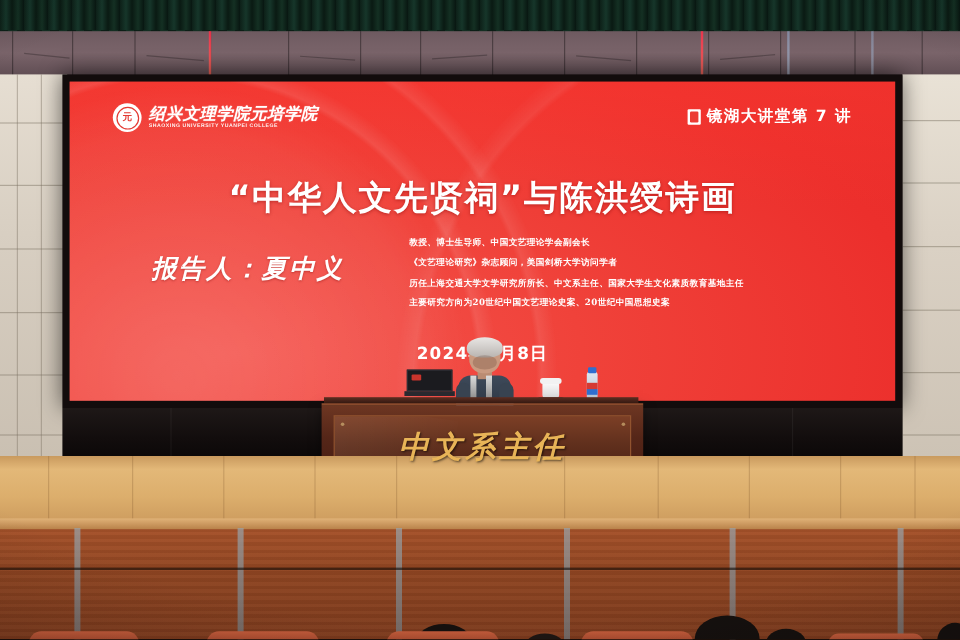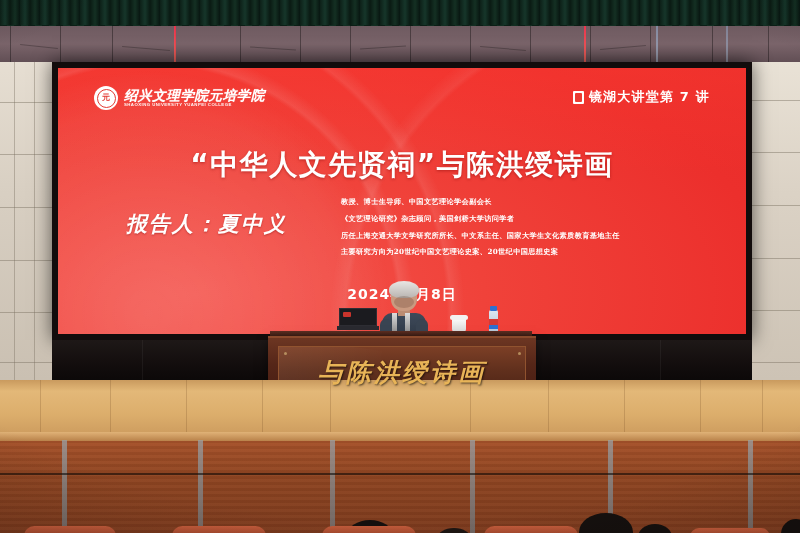--- a/index.html
+++ b/index.html
@@ -295,21 +295,21 @@
   </div>
   <div class="desktop-line"></div>
 
   <div class="screen-base">
     <div class="bseam" style="left:90px"></div>
     <div class="bseam" style="left:608px"></div>
   </div>
 
   <div class="lectern">
     <div class="panel">
-      <span class="lectern-text">与陈洪绶诗画</span>
+      <span class="lectern-text">中文系主任</span>
     </div>
     <div class="bolt" style="left:16px;top:14px"></div>
     <div class="bolt" style="left:250px;top:14px"></div>
     <div class="bolt" style="left:16px;top:54px"></div>
     <div class="bolt" style="left:250px;top:54px"></div>
     <div class="bolt" style="left:133px;top:62px"></div>
     <div class="bottomtrim"></div>
   </div>
 
   <div class="floor">

